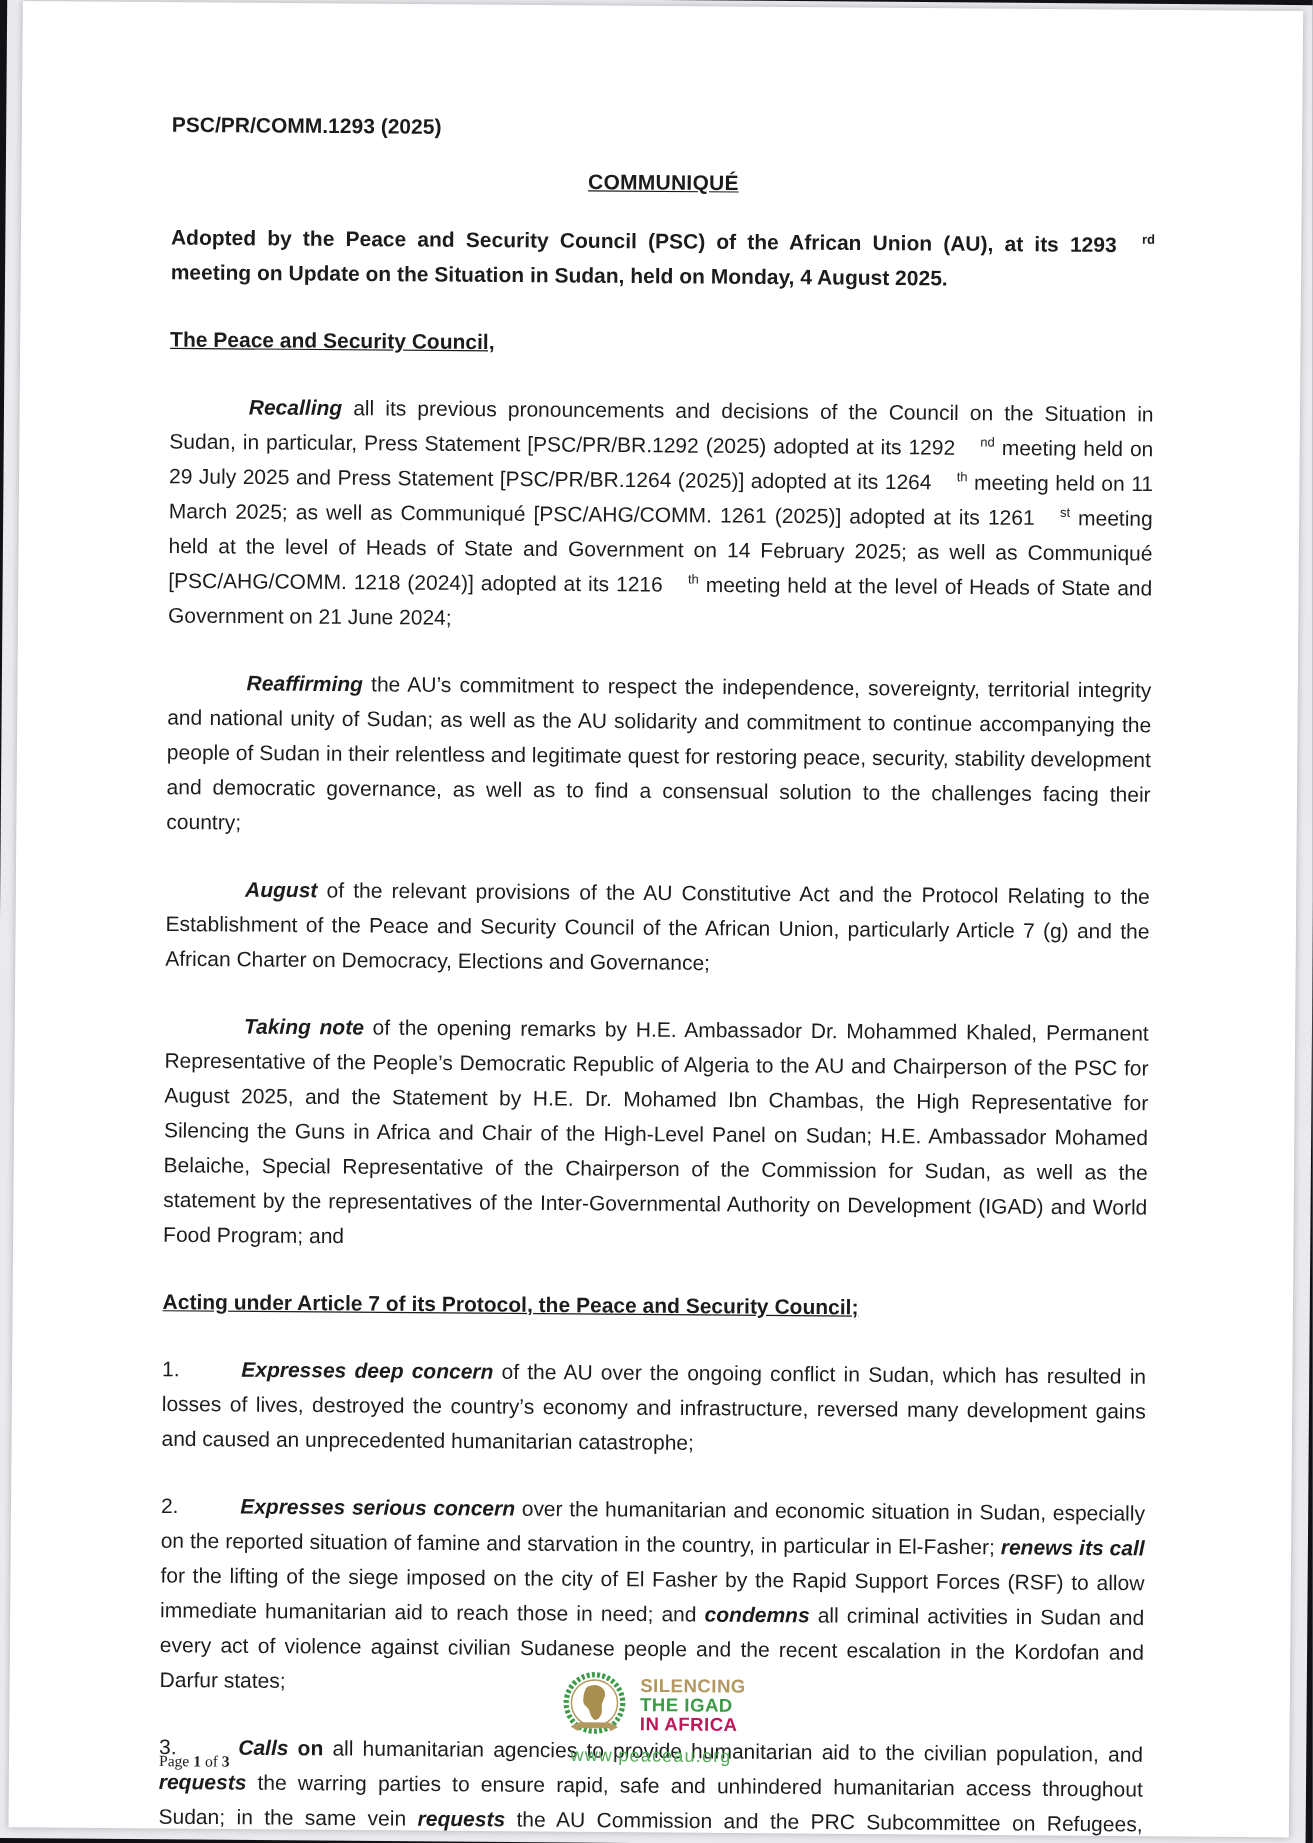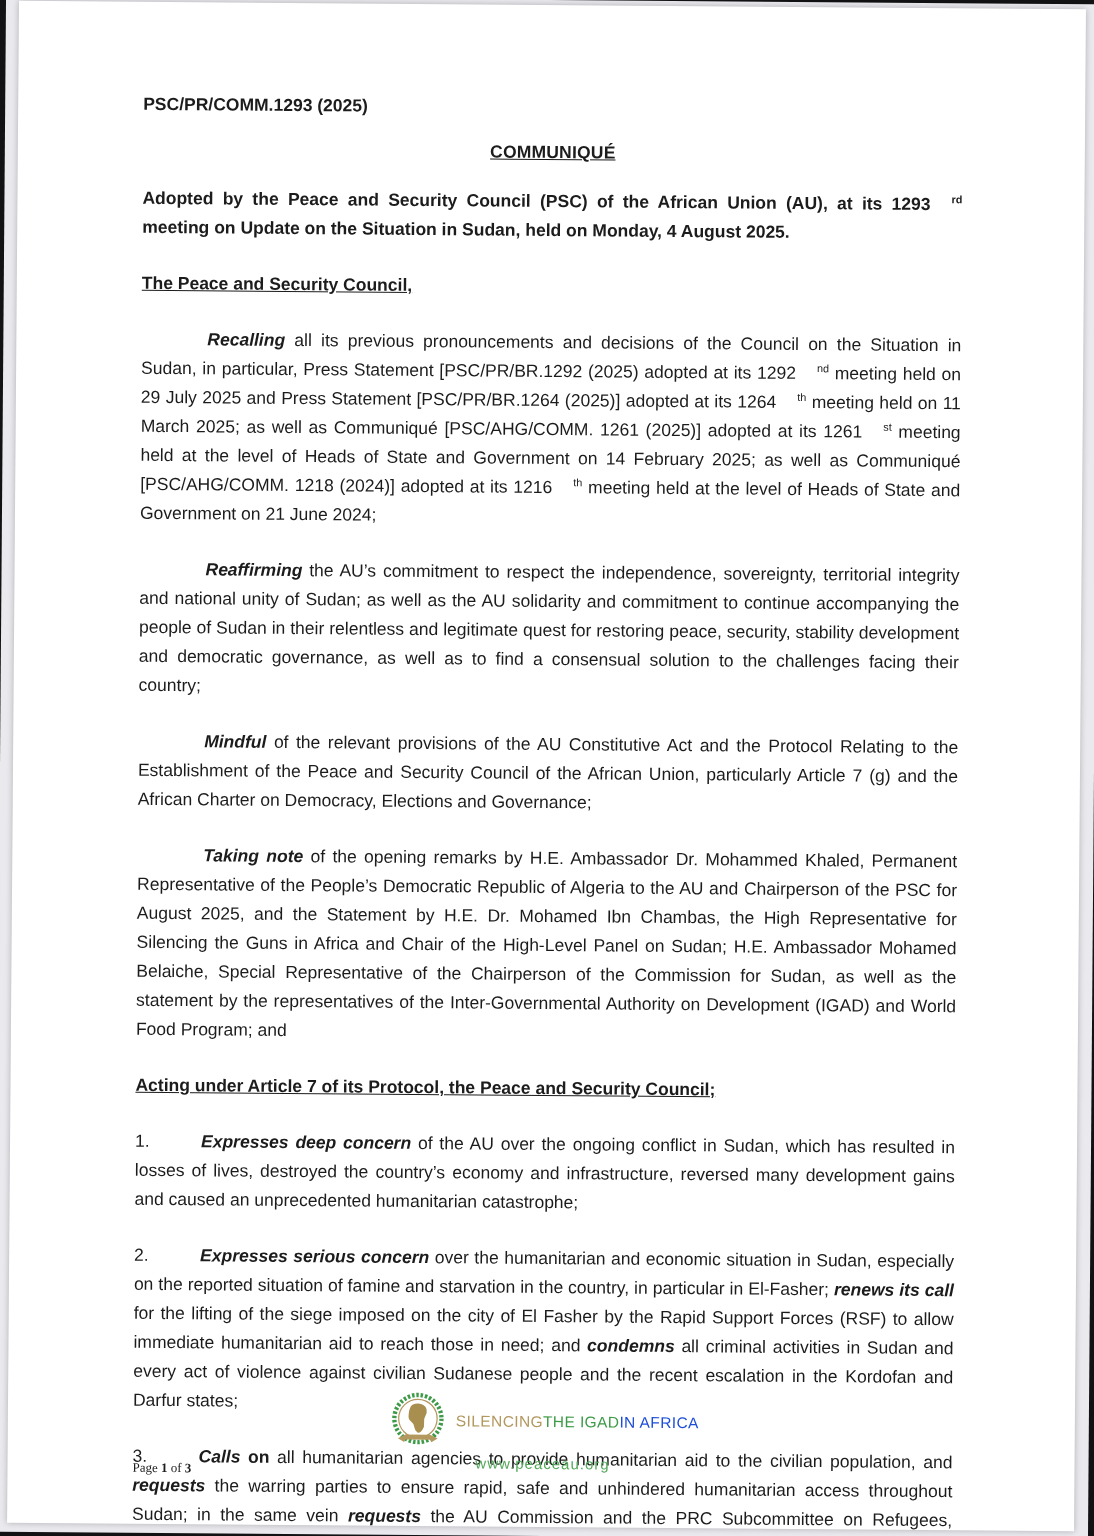--- a/index.html
+++ b/index.html
@@ -41,39 +41,39 @@
   .u{text-decoration:underline;}
   sup{font-size:0.62em;line-height:0;vertical-align:super;margin-left:21px;}
   
   .footer{position:absolute;left:125px;right:122px;bottom:36px;height:100px;}
   .page-label{position:absolute;left:0;bottom:12px;font-size:13px;color:#1c1c1c;font-family:Liberation Serif, serif;}
   .logo-group{
     position:absolute;left:50%;transform:translateX(-50%);top:0;
     display:flex;flex-direction:column;align-items:center;
   }
   .logo-row{display:flex;align-items:center;gap:7px;}
-  .logo-text{display:flex;flex-direction:row;line-height:16px;
-    font-weight:normal;font-size:15.5px;letter-spacing:0.4px;
+  .logo-text{display:flex;flex-direction:column;line-height:16px;
+    font-weight:bold;font-size:15.5px;letter-spacing:0.4px;
     font-family:"Liberation Sans", sans-serif;}
   .logo-url{font-size:15px;letter-spacing:1px;margin-top:2px;}
 </style>
 </head>
 <body>
 
 <div class="mat">
   <div class="page">
 
     <div class="doc" id="content">
         <p class="ref"><span class="b">PSC/PR/COMM.1293 (2025)</span></p>
         <p class="title"><span class="b u">COMMUNIQUÉ</span></p>
         <p class="intro"><span class="b">Adopted by the Peace and Security Council (PSC) of the African Union (AU), at its 1293</span><sup class="b">rd</sup><span class="b"> meeting on Update on the Situation in Sudan, held on Monday, 4 August 2025.</span></p>
         <p class="heading"><span class="b u">The Peace and Security Council,</span></p>
         <p class="indent"><span class="b i">Recalling</span><span> all its previous pronouncements and decisions of the Council on the Situation in Sudan, in particular, Press Statement [PSC/PR/BR.1292 (2025) adopted at its 1292</span><sup>nd</sup><span> meeting held on 29 July 2025 and Press Statement [PSC/PR/BR.1264 (2025)] adopted at its 1264</span><sup>th</sup><span> meeting held on 11 March 2025; as well as Communiqué [PSC/AHG/COMM. 1261 (2025)] adopted at its 1261</span><sup>st</sup><span> meeting held at the level of Heads of State and Government on 14 February 2025; as well as Communiqué [PSC/AHG/COMM. 1218 (2024)] adopted at its 1216</span><sup>th</sup><span> meeting held at the level of Heads of State and Government on 21 June 2024;</span></p>
         <p class="indent"><span class="b i">Reaffirming</span><span> the AU’s commitment to respect the independence, sovereignty, territorial integrity and national unity of Sudan; as well as the AU solidarity and commitment to continue accompanying the people of Sudan in their relentless and legitimate quest for restoring peace, security, stability development and democratic governance, as well as to find a consensual solution to the challenges facing their country;</span></p>
-        <p class="indent"><span class="b i">Mindful</span><span> of the relevant provisions of the AU Constitutive Act and the Protocol Relating to the Establishment of the Peace and Security Council of the African Union, particularly Article 7 (g) and the African Charter on Democracy, Elections and Governance;</span></p>
+        <p class="indent"><span class="b i">August</span><span> of the relevant provisions of the AU Constitutive Act and the Protocol Relating to the Establishment of the Peace and Security Council of the African Union, particularly Article 7 (g) and the African Charter on Democracy, Elections and Governance;</span></p>
         <p class="indent"><span class="b i">Taking note</span><span> of the opening remarks by H.E. Ambassador Dr. Mohammed Khaled, Permanent Representative of the People’s Democratic Republic of Algeria to the AU and Chairperson of the PSC for August 2025, and the Statement by H.E. Dr. Mohamed Ibn Chambas, the High Representative for Silencing the Guns in Africa and Chair of the High-Level Panel on Sudan; H.E. Ambassador Mohamed Belaiche, Special Representative of the Chairperson of the Commission for Sudan, as well as the statement by the representatives of the Inter-Governmental Authority on Development (IGAD) and World Food Program; and</span></p>
         <p class="heading"><span class="b u">Acting under Article 7 of its Protocol, the Peace and Security Council;</span></p>
         <p class="numbered"><span class="num">1.</span><span class="b i">Expresses deep concern</span><span> of the AU over the ongoing conflict in Sudan, which has resulted in losses of lives, destroyed the country’s economy and infrastructure, reversed many development gains and caused an unprecedented humanitarian catastrophe;</span></p>
         <p class="numbered"><span class="num">2.</span><span class="b i">Expresses serious concern</span><span> over the humanitarian and economic situation in Sudan, especially on the reported situation of famine and starvation in the country, in particular in El-Fasher; </span><span class="b i">renews its call</span><span> for the lifting of the siege imposed on the city of El Fasher by the Rapid Support Forces (RSF) to allow immediate humanitarian aid to reach those in need; and </span><span class="b i">condemns</span><span> all criminal activities in Sudan and every act of violence against civilian Sudanese people and the recent escalation in the Kordofan and Darfur states;</span></p>
         <p class="numbered"><span class="num">3.</span><span class="b i">Calls</span><span class="b"> on</span><span> all humanitarian agencies to provide humanitarian aid to the civilian population, and </span><span class="b i">requests</span><span> the warring parties to ensure rapid, safe and unhindered humanitarian access throughout Sudan; in the same vein </span><span class="b i">requests</span><span> the AU Commission and the PRC Subcommittee on Refugees, Migrants and Internally Displaced Persons to provide humanitarian assistance and a solidarity donation to assist the Sudanese people in this extremely critical phase so as to alleviate their suffering;</span></p>
       </div>
 
     <div class="footer">
       <div class="page-label">
         <span>Page </span><span class="b">1</span><span> of </span><span class="b">3</span>
@@ -86,21 +86,21 @@
             <circle cx="50" cy="46" r="38" fill="none" stroke="#3d9b47" stroke-width="7" stroke-dasharray="4 3"></circle>
             <circle cx="50" cy="46" r="31" fill="#ffffff" stroke="#b3985f" stroke-width="2"></circle>
 
             <path fill="#a88f4f" d="M41 24 q8 -4 15 -1 q7 3 8 9 q1 5 -2 10 q-3 5 -2 11 q1 7 -3 12 q-4 6 -8 3 q-4 -3 -5 -9 q-1 -5 -5 -8 q-5 -4 -4 -11 q0 -6 2 -10 q1 -4 4 -6 z"></path>
 
             <path fill="#b3985f" d="M18 78 l12 -6 40 0 12 6 -10 6 -2 -4 -40 0 -2 4 z"></path>
           </svg>
           <div class="logo-text">
             <span id="logo1" style="color: rgb(179, 152, 95);">SILENCING</span>
             <span id="logo2" style="color: rgb(61, 155, 71);">THE IGAD</span>
-            <span id="logo3" style="color: #1d4ed8;">IN AFRICA</span>
+            <span id="logo3" style="color: #be185d;">IN AFRICA</span>
           </div>
         </div>
         <div class="logo-url" id="logoUrl" style="color: rgb(83, 168, 90);">www.peaceau.org</div>
       </div>
     </div>
 
   </div>
 </div>
 
 </body></html>

